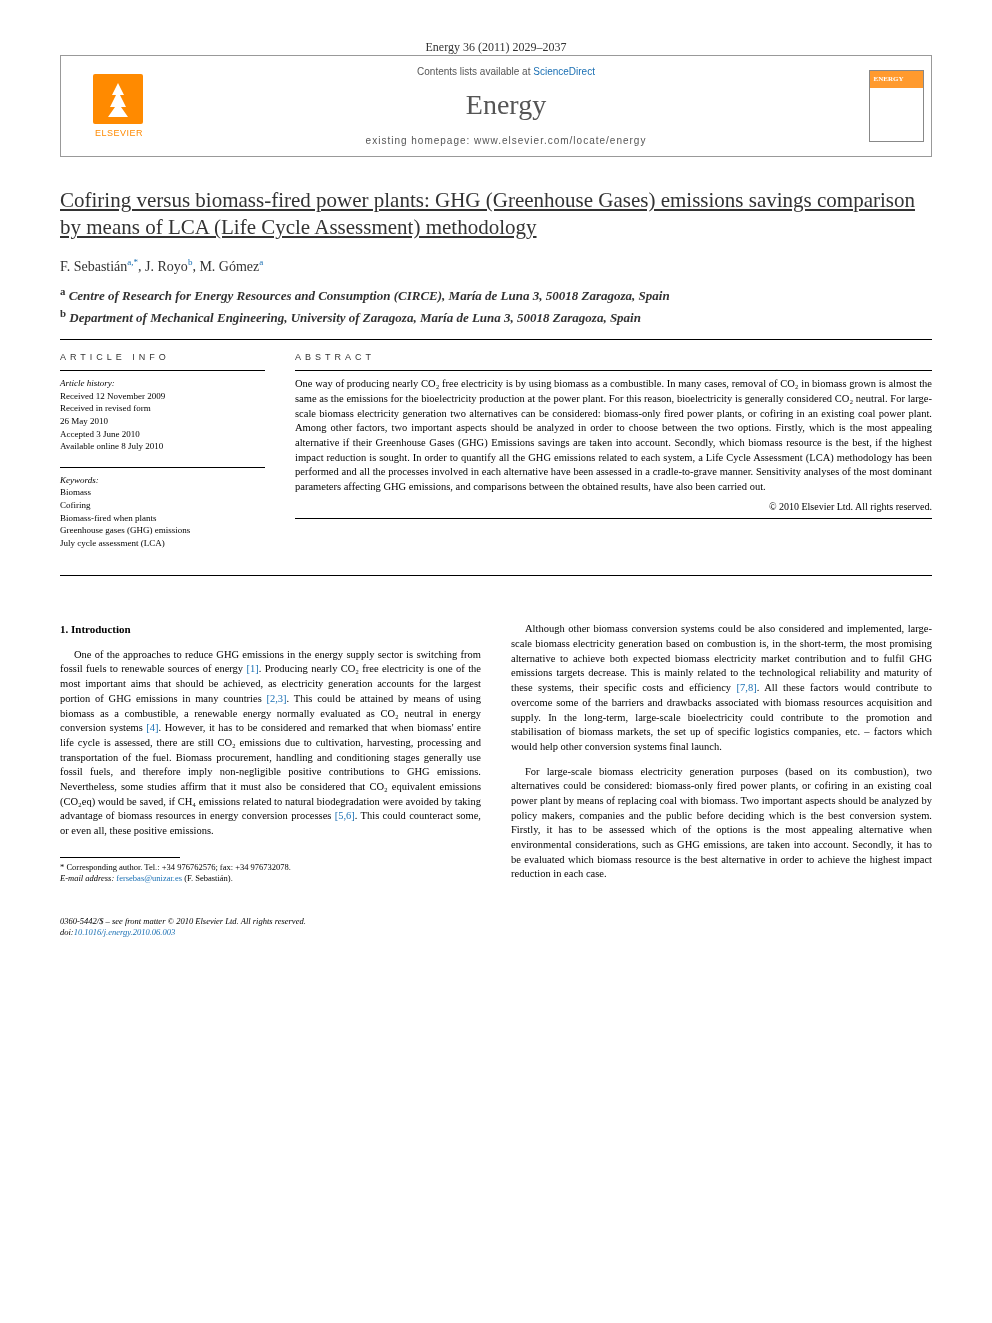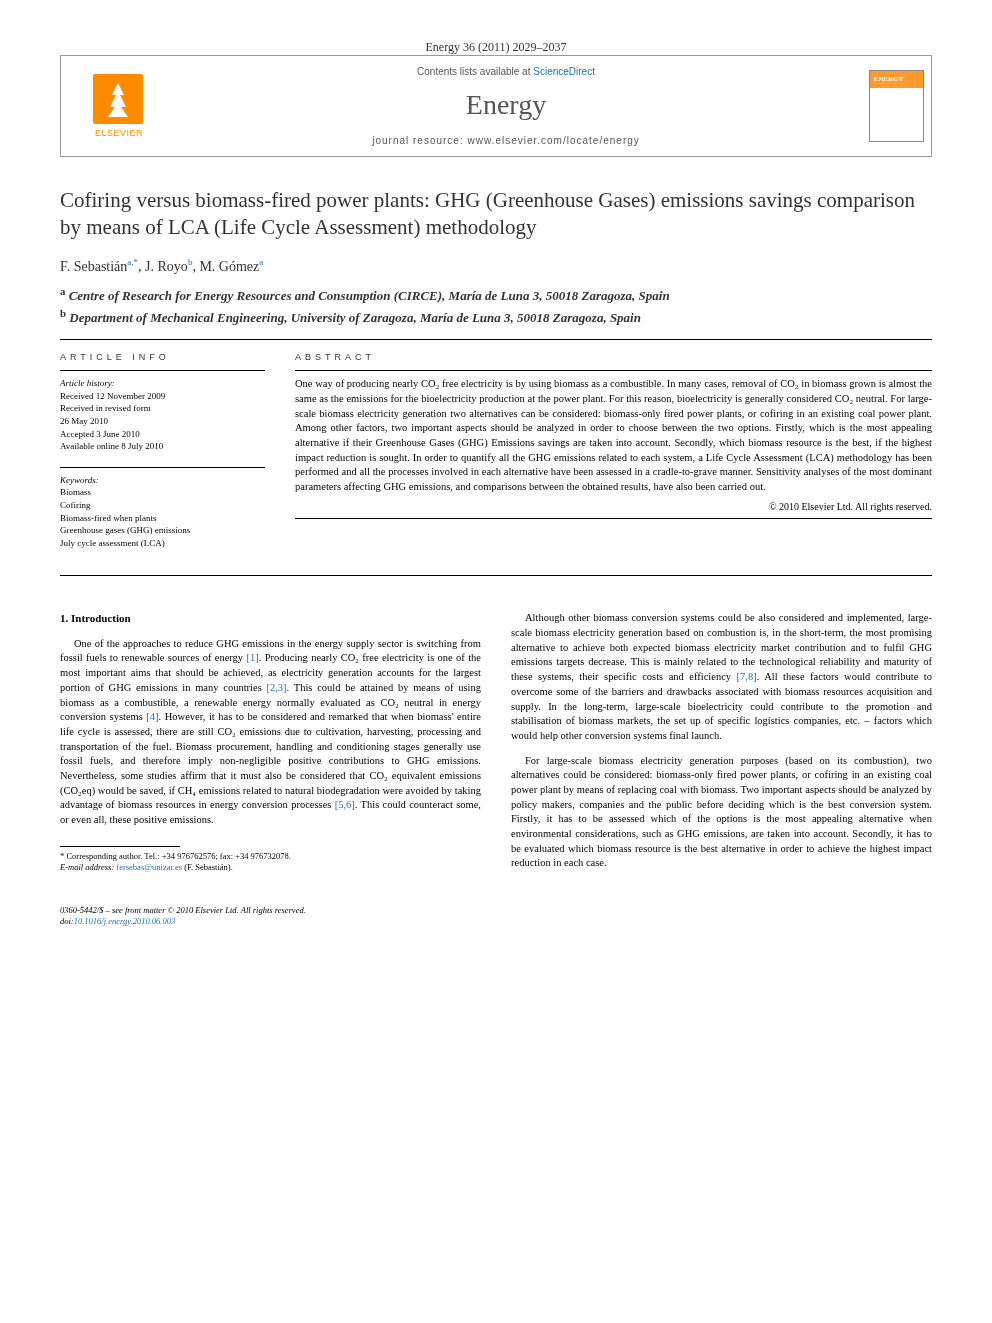--- a/index.html
+++ b/index.html
@@ -93,20 +93,21 @@
     padding: 2px;
     position: relative;
   }
   .cover-thumb .cover-title { color:#fff; font-size:7px; font-weight:bold; position:absolute; top:4px; left:4px;}
   .article-title {
     font-size: 21px;
     color: #333;
     line-height: 1.3;
     margin: 30px 0 15px;
     font-weight: normal;
+    text-decoration: underline;
   }
   .authors {
     font-size: 14px;
     color: #333;
     margin-bottom: 10px;
   }
   .authors sup { font-size: 9px; color: #1a6fb3; }
   .affiliations {
     font-size: 13px;
     font-style: italic;
@@ -146,21 +147,21 @@
   }
   .copyright {
     font-size: 10px;
     text-align: right;
     margin-top: 6px;
   }
   .info-rule-short { border:none; border-top:1px solid #000; width:100%; margin:6px 0; }
   .body-columns {
     display: flex;
     gap: 30px;
-    margin-top: 35px;
+    margin-top: 46px;
   }
   .body-col {
     flex: 1;
     font-size: 10.5px;
     line-height: 1.4;
     text-align: justify;
   }
   .body-heading {
     font-size: 11px;
     font-weight: bold;
@@ -200,21 +201,21 @@
         </svg>
     </div>
     <div class="logo-text">ELSEVIER</div>
   </div>
   <div class="header-center">
     <div class="contents-line">
       <span>Contents lists available at </span><a href="#">ScienceDirect</a>
     </div>
     <div class="journal-name">Energy</div>
     <div class="homepage-line">
-      <span>journal resource: </span><span>www.elsevier.com/locate/energy</span>
+      <span>existing homepage: </span><span>www.elsevier.com/locate/energy</span>
     </div>
   </div>
   <div class="cover-cell">
     <div class="cover-thumb">
       <span class="cover-title">ENERGY</span>
     </div>
   </div>
 </div>
 
 <h1 class="article-title">Cofiring versus biomass-fired power plants: GHG (Greenhouse Gases) emissions savings comparison by means of LCA (Life Cycle Assessment) methodology</h1>

